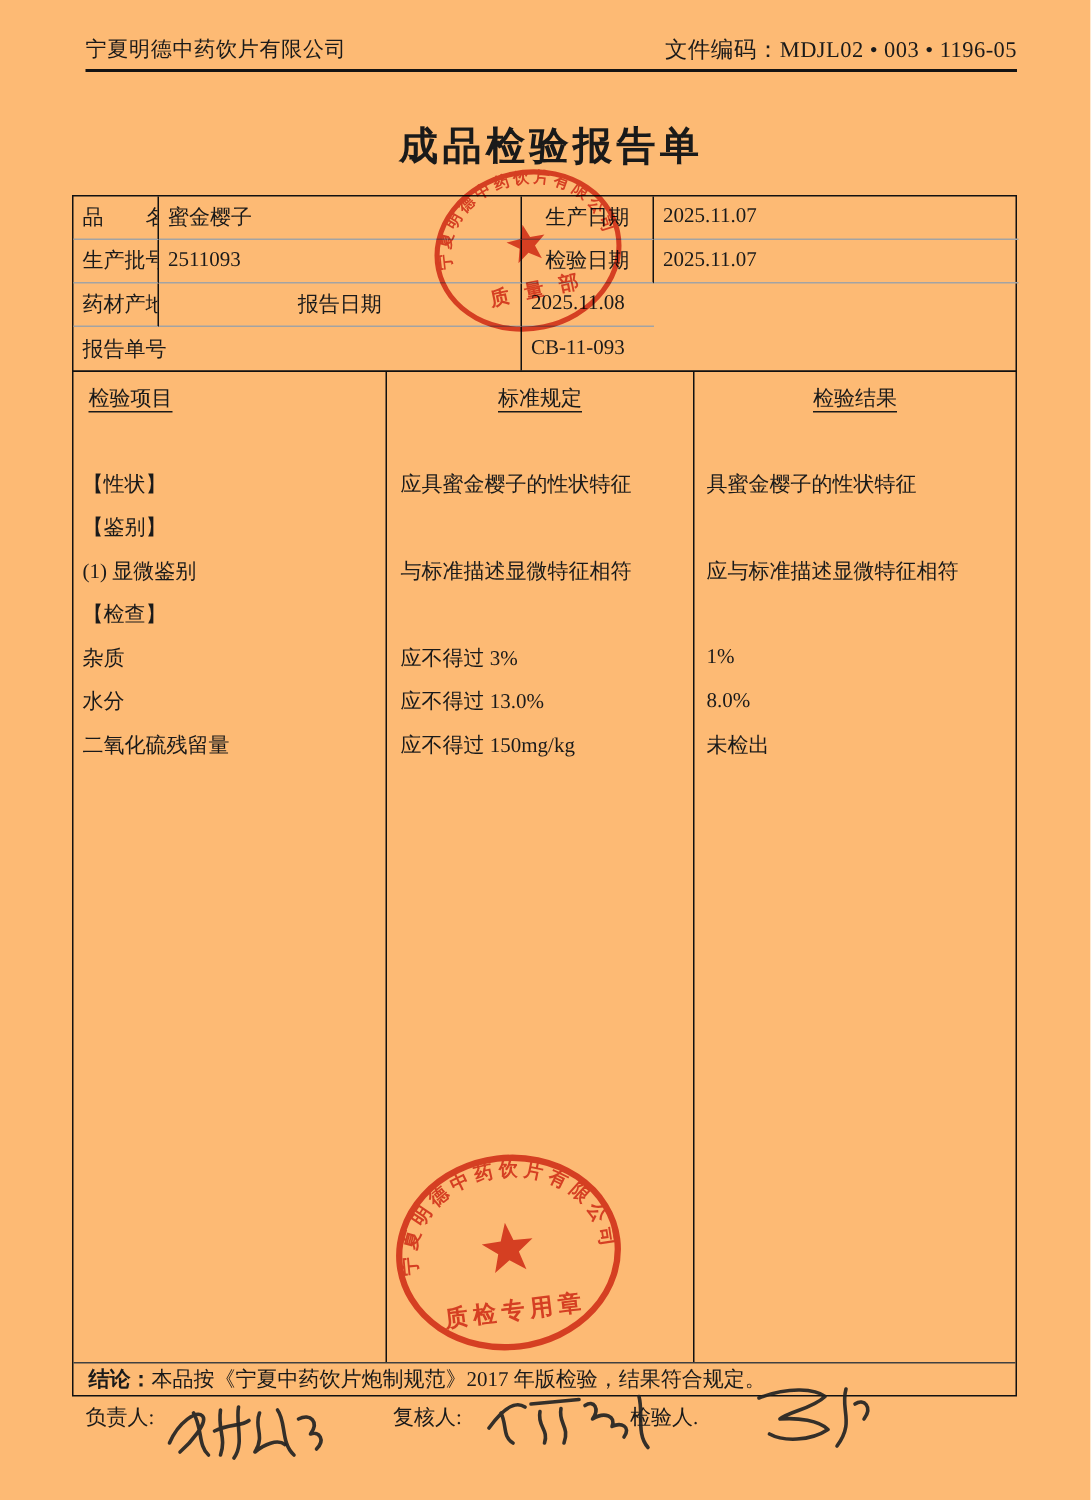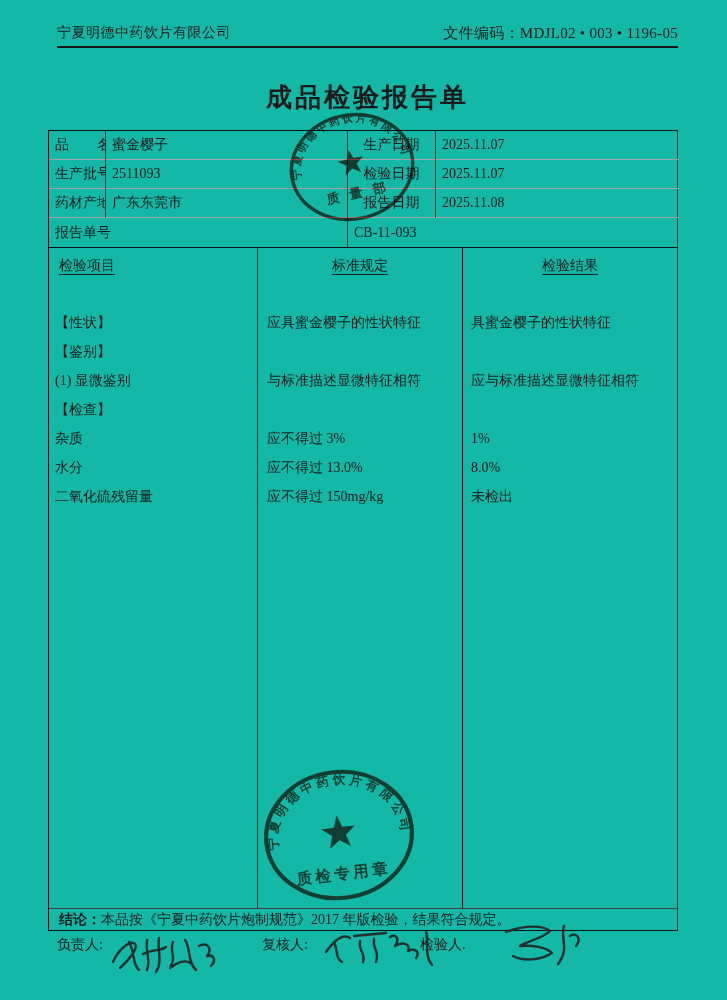--- a/index.html
+++ b/index.html
@@ -1,17 +1,17 @@
 <!DOCTYPE html>
 <html><head>
 <meta charset="utf-8">
 <style>
   html,body{margin:0;padding:0;background:#ffffff;}
   .page{
-    position:relative;width:727px;height:1000px;background:#14b8a6;overflow:hidden;
+    position:relative;width:727px;height:1000px;background:#fdba74;overflow:hidden;
     font-family:"Liberation Serif","DejaVu Serif",serif;color:#1a1a1a;
   }
   
   .company{position:absolute;left:57px;top:24px;font-size:14px;letter-spacing:.5px;}
   .doccode{position:absolute;right:49px;top:24px;font-size:15px;letter-spacing:.3px;}
   .header-rule{position:absolute;left:57px;top:46px;width:621px;height:2px;background:#141414;}
   .title{position:absolute;left:4px;top:80px;width:727px;text-align:center;
          font-size:26px;font-weight:bold;letter-spacing:3px;margin:0;}
   
   .t1{position:absolute;left:48px;top:130px;width:630px;
@@ -67,21 +67,20 @@
     <div class="c">蜜金樱子</div>
     <div class="c lab2">生产日期</div>
     <div class="c last">2025.11.07</div>
 
     <div class="c">生产批号</div>
     <div class="c">2511093</div>
     <div class="c lab2">检验日期</div>
     <div class="c last">2025.11.07</div>
 
     <div class="c">药材产地</div>
-    <div class="c">广东东莞市</div>
     <div class="c lab2">报告日期</div>
     <div class="c last">2025.11.08</div>
 
     <div class="c span2 brnone">报告单号</div>
     <div class="c span34 brnone">CB-11-093</div>
   </div>
 
   <div class="t2">
     <div class="t2-content">
       <div class="vline v1"></div>

